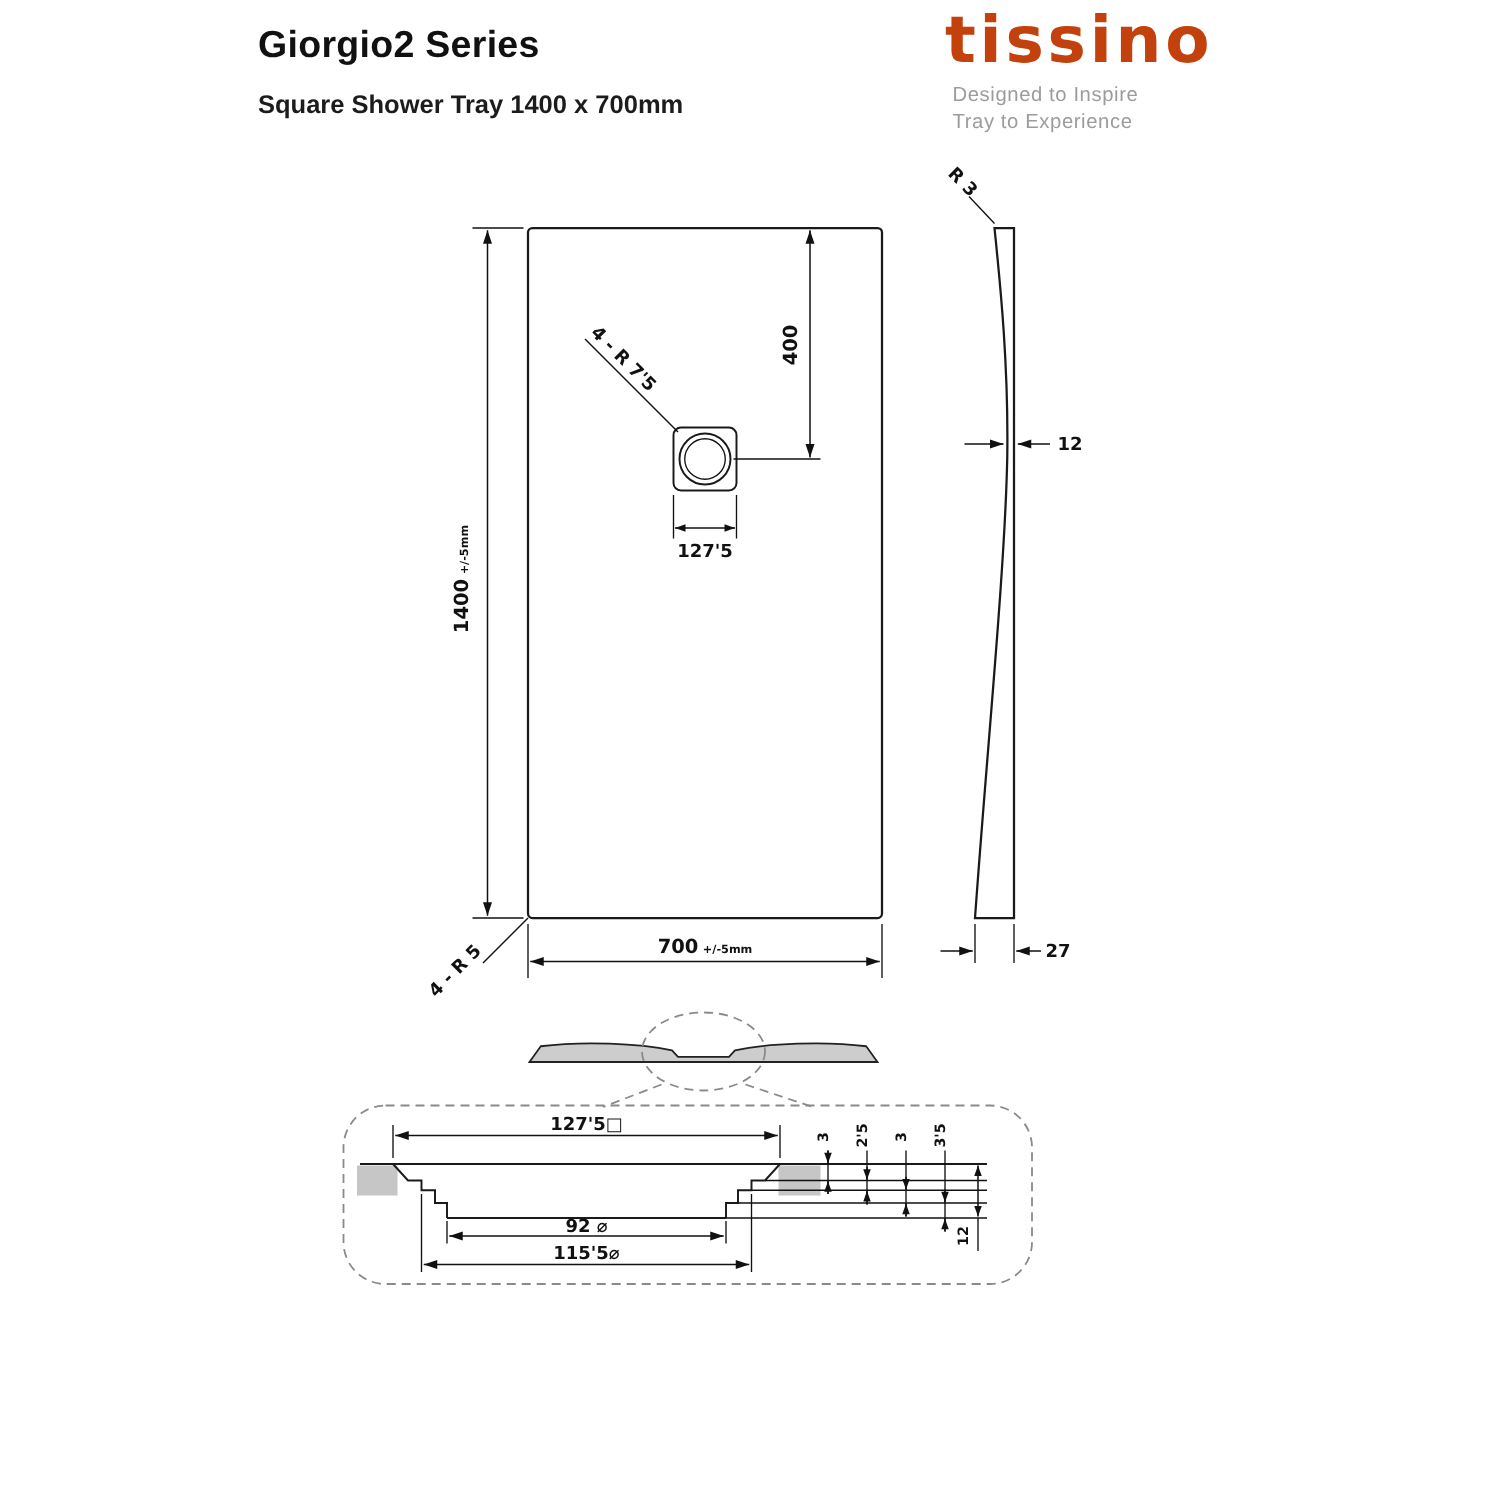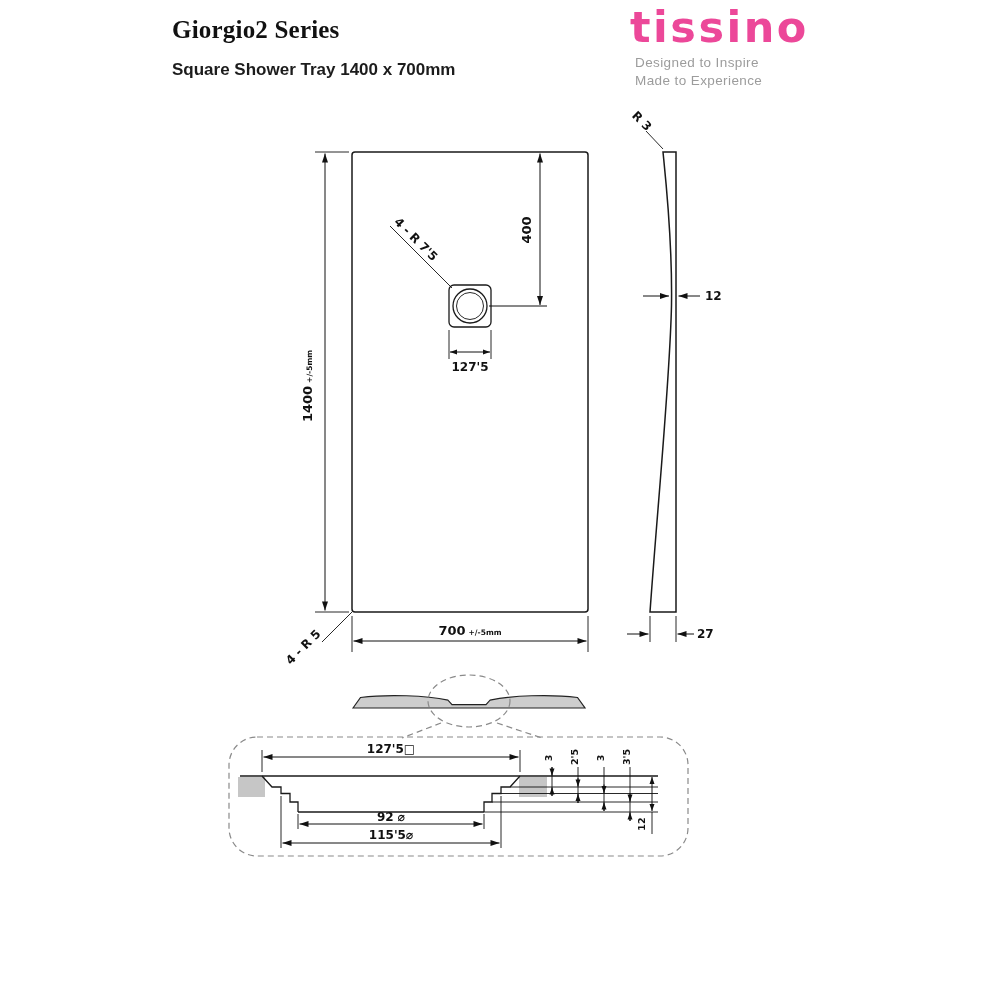--- a/index.html
+++ b/index.html
@@ -8,29 +8,28 @@
     width:1000px; height:1000px;
     background:#ffffff;
     font-family:"Liberation Sans","DejaVu Sans",sans-serif;
     color:#111;
     overflow:hidden;
   }
   .doc-title {
     position:absolute; left:172px; top:16px;
     font-size:25px; font-weight:bold; color:#111;
     letter-spacing:0.2px;
-    font-family:Liberation Serif, serif;
   }
   .doc-subtitle {
     position:absolute; left:172px; top:60px;
     font-size:17px; font-weight:bold; color:#1c1c1c;
   }
   .brand {
     position:absolute; left:630px; top:2px;
-    font-size:43px; font-weight:bold; color:#ec4899;
+    font-size:43px; font-weight:bold; color:#c2410c;
     letter-spacing:2.5px;
     font-family:"DejaVu Sans","Liberation Sans",sans-serif;
   }
   .tagline1 { position:absolute; left:635px; top:55px; font-size:13.5px; color:#9c9c9c; letter-spacing:0.4px; }
   .tagline2 { position:absolute; left:635px; top:73px; font-size:13.5px; color:#9c9c9c; letter-spacing:0.4px; }
 
   svg.drawing { position:absolute; left:0; top:0; }
 
   .outline   { stroke:#1a1a1a; stroke-width:1.5; fill:#ffffff; }
   .outline2  { stroke:#1a1a1a; stroke-width:1.3; fill:none; }
@@ -47,21 +46,21 @@
 </style>
 </head>
 <body>
 
 <div class="page">
 
   <div class="doc-title">Giorgio2 Series</div>
   <div class="doc-subtitle">Square Shower Tray 1400 x 700mm</div>
   <div class="brand">tissino</div>
   <div class="tagline1">Designed to Inspire</div>
-  <div class="tagline2">Made to Experience</div>
+  <div class="tagline2">Tray to Experience</div>
 
   <svg class="drawing" width="1000" height="1000" viewBox="0 0 1000 1000">
     <defs>
       <marker id="arrow" markerWidth="10" markerHeight="8" refX="9.5" refY="3.5" orient="auto-start-reverse" markerUnits="userSpaceOnUse">
         <path d="M0.5,0.5 L9.5,3.5 L0.5,6.5 Z" fill="#111"></path>
       </marker>
       <marker id="arrow-s" markerWidth="8" markerHeight="6" refX="7.5" refY="3" orient="auto-start-reverse" markerUnits="userSpaceOnUse">
         <path d="M0.5,0.5 L7.5,3 L0.5,5.5 Z" fill="#111"></path>
       </marker>
     </defs>

